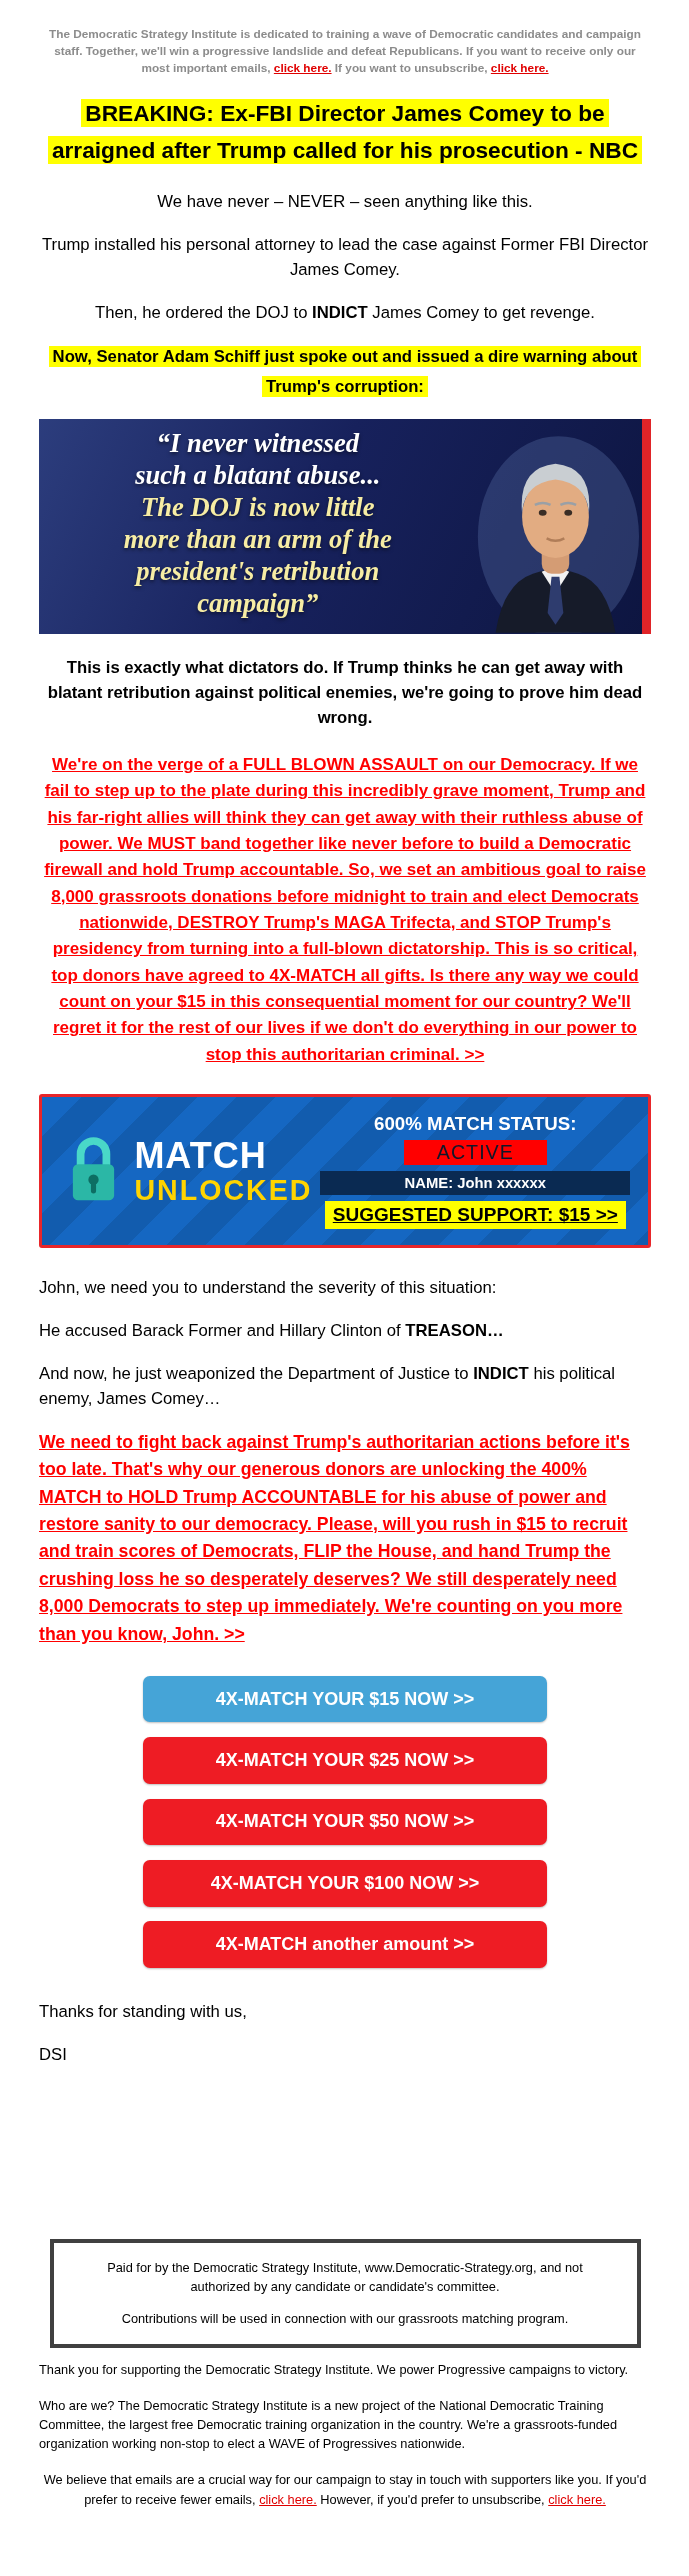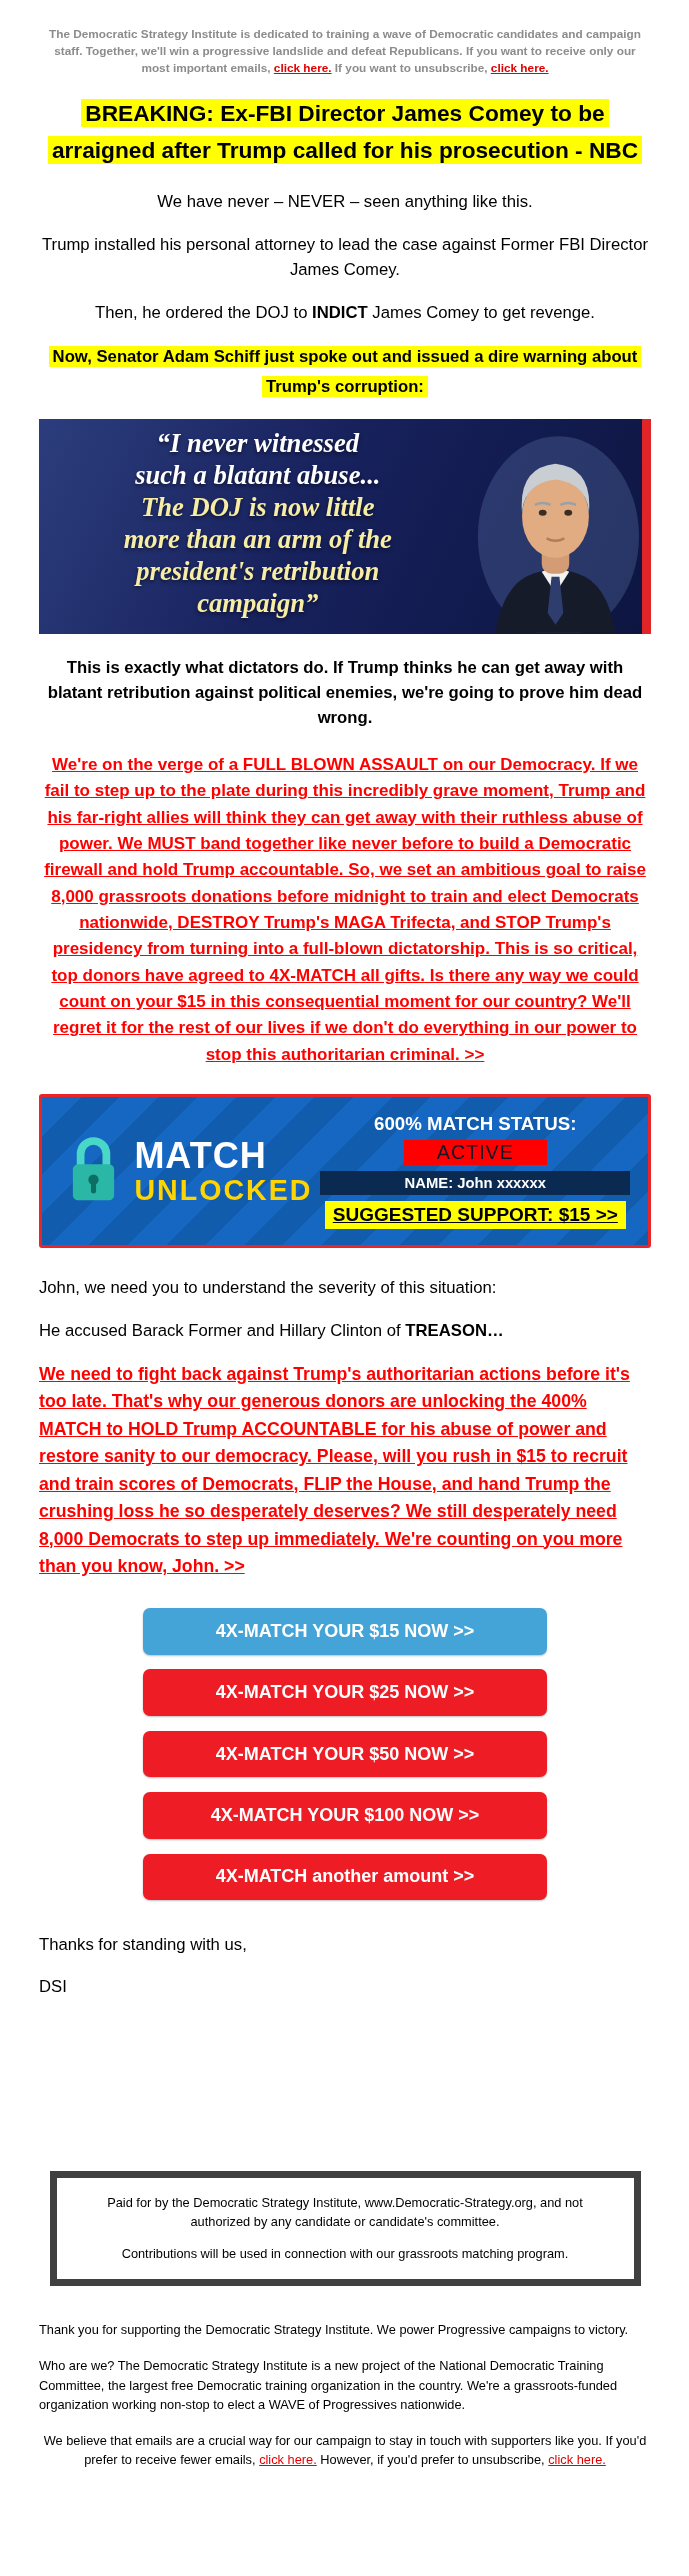--- a/index.html
+++ b/index.html
@@ -82,21 +82,21 @@
   .btn {
     display:block; width:404px; padding:12.8px 0; text-align:center;
     color:#ffffff; font-weight:bold; font-size:18px; border-radius:6.9px;
     text-decoration:none; cursor:pointer;
     box-shadow:0 1px 2px rgba(0,0,0,0.25);
   }
   .btn-blue { background:#45a4d7; }
   .btn-red { background:#ee1c24; }
 
   .paid-box {
-    border:7px solid #404040; margin:172px auto 34px; padding:15.8px 29.6px;
+    border:4px solid #404040; margin:172px auto 12px; padding:15.8px 29.6px;
     text-align:center; font-size:12.8px; line-height:1.45; width:591px;
   }
   .paid-box p + p { margin-top:13.8px; }
 
   .foot { font-size:12.8px; line-height:1.5; margin:0 0 16.7px; text-align:left; }
   .foot-center { text-align:center; margin-bottom:0; }
 </style>
 </head>
 <body>
 
@@ -167,20 +167,21 @@
       <div class="name-line">NAME: John xxxxxx</div>
       <a href="#" class="suggested">SUGGESTED SUPPORT: $15 &gt;&gt;</a>
     </div>
   </div>
 
   <p class="body-left">John, we need you to understand the severity of this situation:</p>
 
 
   <p class="body-left"><span>He accused Barack Former and Hillary Clinton of </span><b>TREASON…</b></p>
 
+  <p class="body-left"><span>And now, he just weaponized the Department of Justice to </span><b>INDICT</b><span> his political enemy, James Comey…</span></p>
 
   <a href="#" class="red-para red-left">We need to fight back against Trump's authoritarian actions before it's too late. That's why our generous donors are unlocking the 400% MATCH to HOLD Trump ACCOUNTABLE for his abuse of power and restore sanity to our democracy. Please, will you rush in $15 to recruit and train scores of Democrats, FLIP the House, and hand Trump the crushing loss he so desperately deserves? We still desperately need 8,000 Democrats to step up immediately. We're counting on you more than you know, John. &gt;&gt;</a>
 
   <div class="btn-stack">
     <a href="#" class="btn btn-blue">4X-MATCH YOUR $15 NOW &gt;&gt;</a>
     <a href="#" class="btn btn-red">4X-MATCH YOUR $25 NOW &gt;&gt;</a>
     <a href="#" class="btn btn-red">4X-MATCH YOUR $50 NOW &gt;&gt;</a>
     <a href="#" class="btn btn-red">4X-MATCH YOUR $100 NOW &gt;&gt;</a>
     <a href="#" class="btn btn-red">4X-MATCH another amount &gt;&gt;</a>
   </div>

